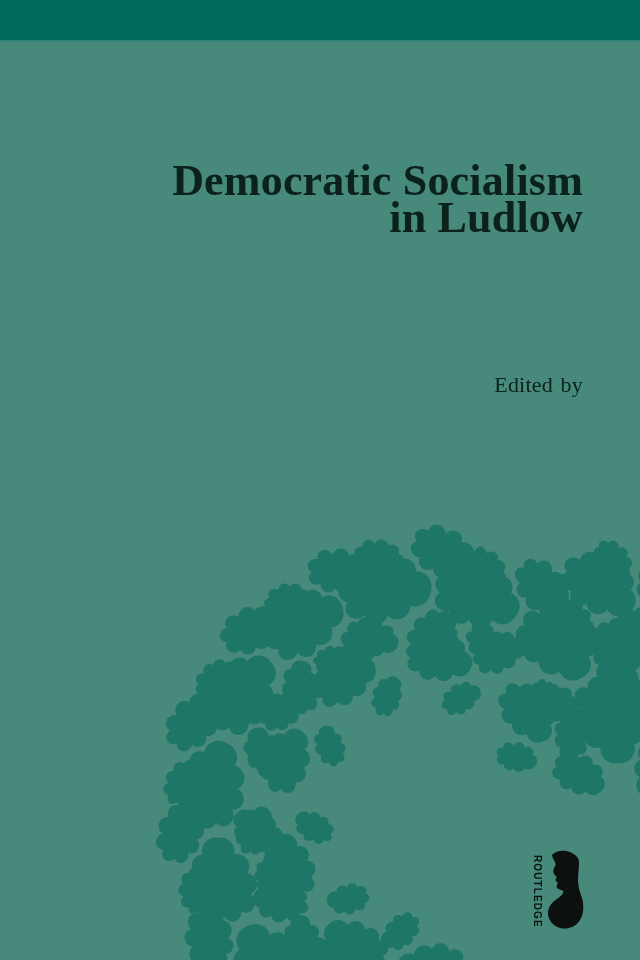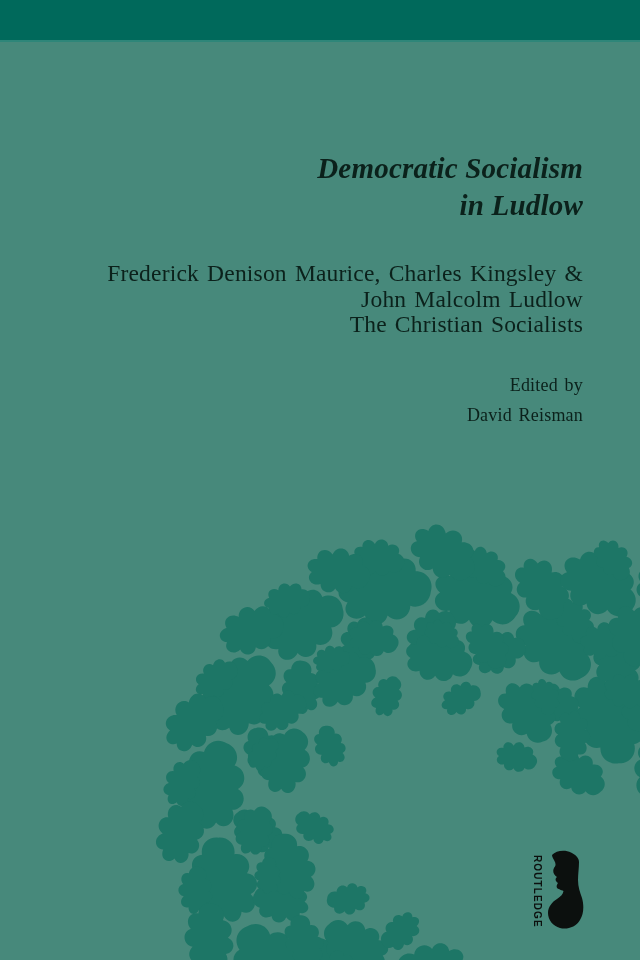--- a/index.html
+++ b/index.html
@@ -30,33 +30,32 @@
     color:var(--wreath);
   }
   .wreath svg{display:block;width:100%;height:100%;}
   .wreath path{fill:currentColor;}
 
   .text-col{
     position:absolute;left:20px;right:57px;text-align:right;
     color:var(--text);
   }
   .title-block{
-    top:150px;
-    font-size:29px;line-height:37px;font-weight:bold;
+    top:162px;
+    font-size:44px;line-height:37px;font-weight:bold;
     letter-spacing:0.2px;
-    font-style:italic;
   }
   .authors-block{
     top:261px;
     font-size:23.5px;line-height:25.5px;
     letter-spacing:0.2px;word-spacing:2px;
   }
   .editor-block{
     top:370px;
-    font-size:18px;line-height:30px;
+    font-size:22px;line-height:30px;
     letter-spacing:0.2px;word-spacing:2px;
   }
 
   .logo-word{
     position:absolute;left:504px;top:881px;width:66px;height:14px;
     transform:rotate(90deg);
     font-family:"Liberation Sans", sans-serif;
     font-weight:bold;font-size:10px;line-height:14px;
     letter-spacing:1.1px;text-align:center;
     color:var(--logo);
@@ -109,29 +108,23 @@
       <use href="#cluster" transform="translate(337,927) rotate(38) scale(0.8)"></use>
       <use href="#cluster" transform="translate(406,962) rotate(6) scale(0.82)"></use>
     </svg>
   </div>
 
   <div class="text-col title-block">
     <div>Democratic Socialism</div>
     <div>in Ludlow</div>
   </div>
 
-  <div class="text-col authors-block">
-    <div>Frederick Denison Maurice, Charles Kingsley &amp;</div>
-    <div>John Malcolm Ludlow</div>
-    <div>The Christian Socialists</div>
-  </div>
 
   <div class="text-col editor-block">
     <div>Edited by</div>
-    <div>David Reisman</div>
   </div>
 
   <div class="logo-word">ROUTLEDGE</div>
 
   <div class="logo-r">
     <svg viewBox="0 0 42 80" xmlns="http://www.w3.org/2000/svg">
       <path d="M10,5
                C14,0.5 23,-0.5 29,2.5
                C34,5 37,8 37,12
                C37,18 36,24 36,30

